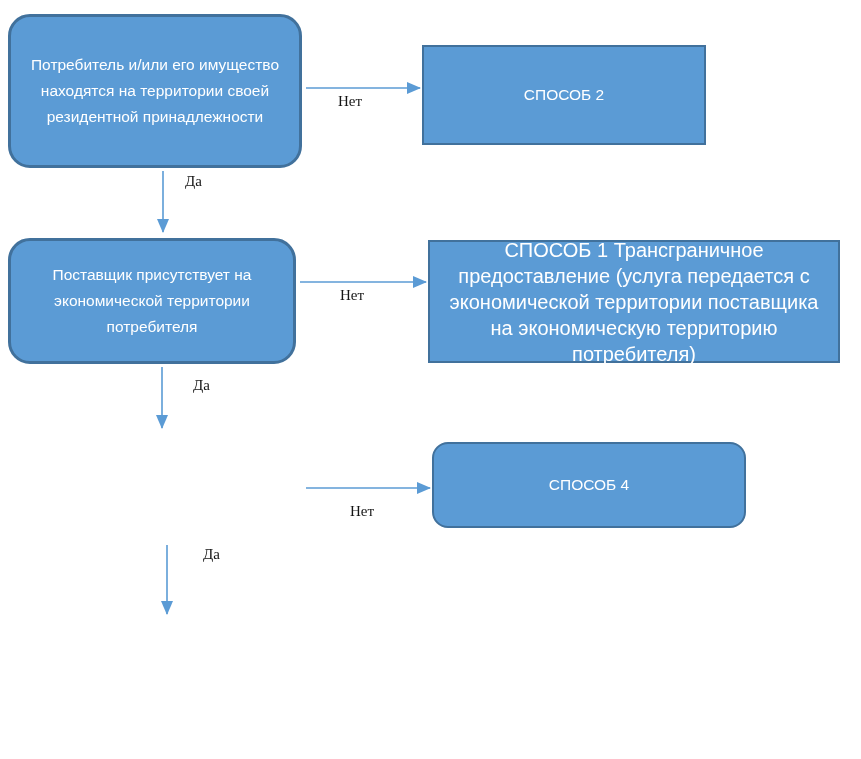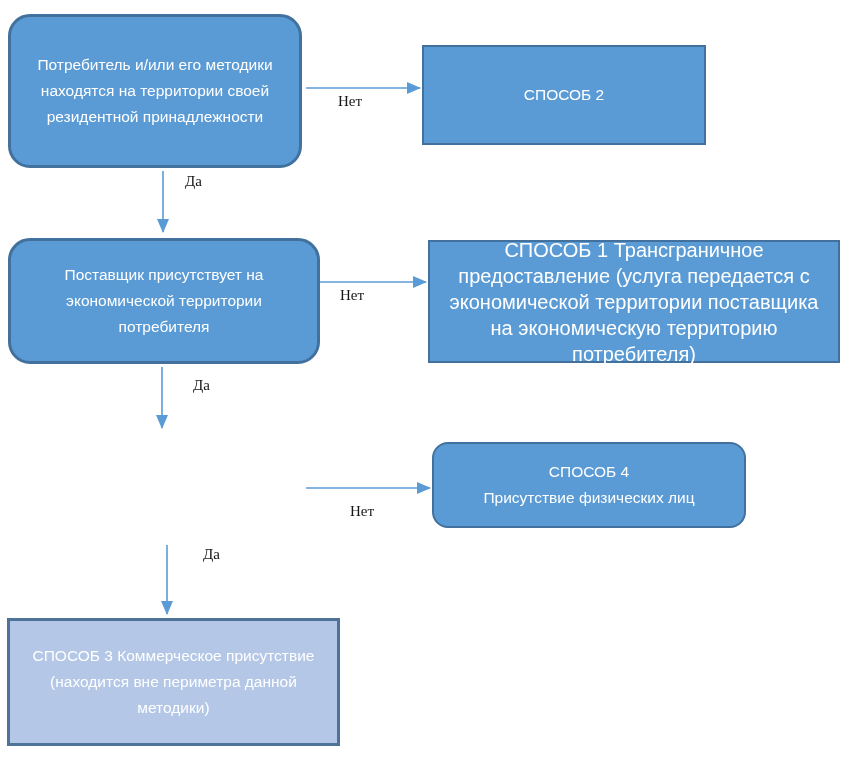--- a/index.html
+++ b/index.html
@@ -56,21 +56,21 @@
   }
   svg.edges {
     position: absolute;
     left: 0; top: 0;
     width: 861px; height: 759px;
     pointer-events: none;
   }
   
   #d1 { left: 8px;   top: 14px;  width: 294px; height: 154px; }
   #m2 { left: 422px; top: 45px;  width: 284px; height: 100px;  }
-  #d2 { left: 8px;   top: 238px; width: 312px; height: 126px; }
+  #d2 { left: 8px;   top: 238px; width: 288px; height: 126px; }
   #m1 { left: 428px; top: 240px; width: 412px; height: 123px; font-size: 20px; }
   #d3 { left: 8px;   top: 432px; width: 294px; height: 110px; }
   #m4 { left: 432px; top: 442px; width: 314px; height: 86px; border-radius: 16px;  }
   #m3 { left: 7px;   top: 618px; width: 333px; height: 128px; }
   
   #lbl-no1  { left: 338px; top: 93px;  }
   #lbl-yes1 { left: 185px; top: 173px; }
   #lbl-no2  { left: 340px; top: 287px; }
   #lbl-yes2 { left: 193px; top: 377px; }
   #lbl-no3  { left: 350px; top: 503px; }
@@ -89,48 +89,44 @@
     </defs>
     <line x1="306" y1="88" x2="420" y2="88" stroke="#5b9bd5" stroke-width="1.6" marker-end="url(#ah)"></line>
     <line x1="163" y1="171" x2="163" y2="232" stroke="#5b9bd5" stroke-width="1.6" marker-end="url(#ah)"></line>
     <line x1="300" y1="282" x2="426" y2="282" stroke="#5b9bd5" stroke-width="1.6" marker-end="url(#ah)"></line>
     <line x1="162" y1="367" x2="162" y2="428" stroke="#5b9bd5" stroke-width="1.6" marker-end="url(#ah)"></line>
     <line x1="306" y1="488" x2="430" y2="488" stroke="#5b9bd5" stroke-width="1.6" marker-end="url(#ah)"></line>
     <line x1="167" y1="545" x2="167" y2="614" stroke="#5b9bd5" stroke-width="1.6" marker-end="url(#ah)"></line>
   </svg>
 
   <div id="d1" class="node decision">
-    <div class="txt">Потребитель и/или его методики находятся на территории своей резидентной принадлежности</div>
+    <div class="txt">Потребитель и/или его имущество находятся на территории своей резидентной принадлежности</div>
   </div>
 
   <div id="m2" class="node result">
     <div class="txt">
       <div>СПОСОБ 2</div>
     </div>
   </div>
 
   <div id="d2" class="node decision">
     <div class="txt">Поставщик присутствует на экономической территории потребителя</div>
   </div>
 
   <div id="m1" class="node result">
     <div class="txt">СПОСОБ 1 Трансграничное предоставление (услуга передается с экономической территории поставщика на экономическую территорию потребителя)</div>
   </div>
 
 
   <div id="m4" class="node result">
     <div class="txt">
       <div>СПОСОБ 4</div>
-      <div>Присутствие физических лиц</div>
     </div>
   </div>
 
-  <div id="m3" class="node final">
-    <div class="txt">СПОСОБ 3 Коммерческое присутствие (находится вне периметра данной методики)</div>
-  </div>
 
   <div id="lbl-no1" class="edge-label">Нет</div>
   <div id="lbl-yes1" class="edge-label">Да</div>
   <div id="lbl-no2" class="edge-label">Нет</div>
   <div id="lbl-yes2" class="edge-label">Да</div>
   <div id="lbl-no3" class="edge-label">Нет</div>
   <div id="lbl-yes3" class="edge-label">Да</div>
 
 </div>
 

